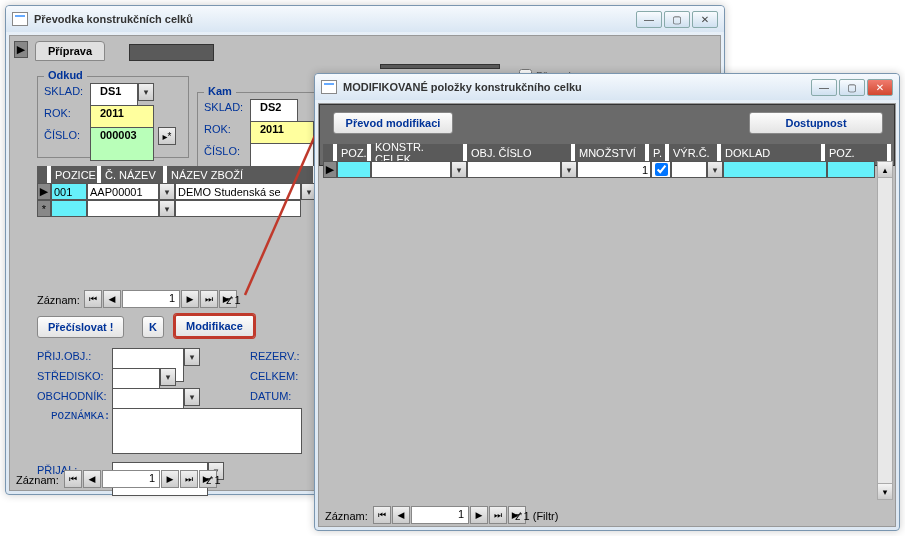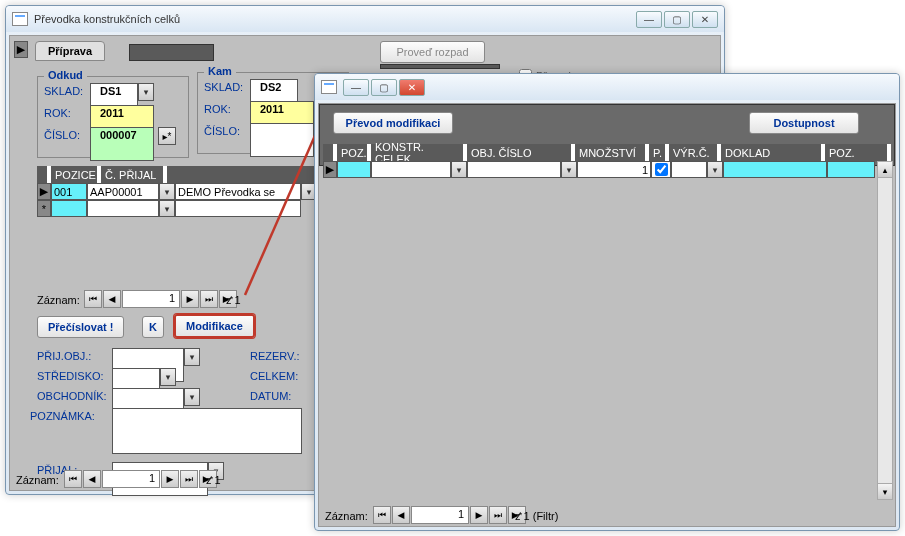--- a/index.html
+++ b/index.html
@@ -2,21 +2,21 @@
 <html><head>
 <meta charset="utf-8">
 <style>
 * { box-sizing: border-box; font-family: Tahoma, sans-serif; font-size: 11px; }
 body { margin: 0; width: 905px; height: 536px; background: #fff; position: relative; overflow: hidden; }
 
 .window { position: absolute; background: linear-gradient(#e8f0f8,#dde8f3); border: 1px solid #7a96b0; border-radius: 4px; box-shadow: 0 0 8px rgba(0,0,0,0.2); }
 .titlebar { height: 26px; background: linear-gradient(#f5f9fd,#d9e6f3); display: flex; align-items: center; padding: 0 6px; border-radius: 4px 4px 0 0; }
 .title-icon { width: 16px; height: 14px; background: #fff; border: 1px solid #888; margin-right: 6px; position: relative; }
 .title-icon::before { content: ""; position: absolute; top: 2px; left: 2px; right: 2px; height: 2px; background: #6af; }
-.title-text { flex: 1; color: #333; }
+.title-text { flex: 1; color: #333; font-weight: bold; }
 .title-btns { display: flex; gap: 2px; }
 .title-btn { width: 26px; height: 17px; background: linear-gradient(#f8fbfe,#cfe0f0); border: 1px solid #8aa; border-radius: 2px; display: flex; align-items: center; justify-content: center; font-size: 10px; color: #444; cursor: pointer; }
 .title-btn.close { background: linear-gradient(#f07b6e,#d2472f); color: #fff; }
 .win-body { position: relative; background: #bfbfbf; margin: 3px; border: 1px solid #999; height: calc(100% - 32px); }
 
 .tab { position: absolute; top: 5px; left: 25px; background: #e0e0e0; border: 1px solid #888; border-radius: 4px 4px 0 0; padding: 3px 12px; font-weight: bold; }
 .darkbox { position: absolute; background: #5a5a5a; border: 1px solid #333; }
 
 .group { position: absolute; border: 1px solid #888; background: #bfbfbf; }
 .group-title { position: absolute; top: -8px; left: 6px; background: #bfbfbf; padding: 0 4px; color: #003399; font-weight: bold; }
@@ -66,59 +66,59 @@
     <div class="title-btns">
       <div class="title-btn">—</div>
       <div class="title-btn">▢</div>
       <div class="title-btn">✕</div>
     </div>
   </div>
   <div class="win-body">
     <div class="row-sel" style="top:5px; left:4px;">▶</div>
     <div class="tab">Příprava</div>
     <div class="darkbox" style="top:8px; left:119px; width:85px; height:17px;"></div>
-    <div class="btn gray" style="top:5px; left:370px; width:105px;">Proveď rozpad</div>
     <div class="darkbox" style="top:28px; left:370px; width:120px; height:5px;"></div>
     <div class="chk" style="top:30px; left:505px;">
         <input type="checkbox" style="">
         <span>Převod</span>
       </div>
 
     <div class="group" style="top:40px; left:27px; width:152px; height:82px;">
       <div class="group-title">Odkud</div>
       <div class="lbl" style="top:8px; left:6px;">SKLAD:</div>
       <div class="input" style="top:6px; left:52px; width:48px; font-weight:bold;">DS1</div>
       <div class="combo-btn" style="top:6px; left:100px;"></div>
       <div class="lbl" style="top:30px; left:6px;">ROK:</div>
       <div class="input yellow" style="top:28px; left:52px; width:64px; font-weight:bold;">2011</div>
       <div class="lbl" style="top:52px; left:6px;">ČÍSLO:</div>
-      <div class="input green" style="top:50px; left:52px; width:64px; font-weight:bold;">000007</div>
+      <div class="input green" style="top:50px; left:52px; width:64px; font-weight:bold;">000003</div>
       <div class="icon-btn" style="top:50px; left:120px;">▸*</div>
     </div>
 
-    <div class="group" style="top:36px; left:187px; width:152px; height:82px;">
+    <div class="group" style="top:56px; left:187px; width:152px; height:82px;">
       <div class="group-title">Kam</div>
       <div class="lbl" style="top:8px; left:6px;">SKLAD:</div>
       <div class="input" style="top:6px; left:52px; width:48px; font-weight:bold;">DS2</div>
       <div class="lbl" style="top:30px; left:6px;">ROK:</div>
       <div class="input yellow" style="top:28px; left:52px; width:64px; font-weight:bold;">2011</div>
       <div class="lbl" style="top:52px; left:6px;">ČÍSLO:</div>
       <div class="input" style="top:50px; left:52px; width:64px;"></div>
     </div>
 
     <div class="table-head" style="top:130px; left:27px; width:280px;">
       <div style="width:14px;"></div>
       <div style="width:50px;">POZICE</div>
-      <div style="width:66px;">Č. PŘIJAL</div>
+      <div style="width:66px;">Č. NÁZEV</div>
+      <div style="flex:1;">NÁZEV ZBOŽÍ</div>
     </div>
     <div class="row-sel" style="top:147px; left:27px;">▶</div>
     <div class="cell cyan" style="top:147px; left:41px; width:36px;">001</div>
     <div class="cell" style="top:147px; left:77px; width:72px;">AAP00001</div>
     <div class="combo-btn" style="top:147px; left:149px; height:17px;"></div>
-    <div class="cell" style="top:147px; left:165px; width:126px;">DEMO Převodka se</div>
+    <div class="cell" style="top:147px; left:165px; width:126px;">DEMO Studenská se</div>
     <div class="combo-btn" style="top:147px; left:291px; height:17px;"></div>
     <div class="row-sel" style="top:164px; left:27px;">*</div>
     <div class="cell cyan" style="top:164px; left:41px; width:36px;"></div>
     <div class="cell" style="top:164px; left:77px; width:72px;"></div>
     <div class="combo-btn" style="top:164px; left:149px; height:17px;"></div>
     <div class="cell" style="top:164px; left:165px; width:126px;"></div>
 
     <div class="lbl black" style="top:258px; left:27px;">Záznam:</div>
     <div class="nav" style="top:254px; left:74px;">
       <div class="nbtn">⏮</div>
@@ -142,21 +142,21 @@
     <div class="lbl" style="top:334px; left:27px;">STŘEDISKO:</div>
     <div class="input" style="top:332px; left:102px; width:48px;"></div>
     <div class="combo-btn" style="top:332px; left:150px;"></div>
     <div class="lbl" style="top:334px; left:240px;">CELKEM:</div>
 
     <div class="lbl" style="top:354px; left:27px;">OBCHODNÍK:</div>
     <div class="input" style="top:352px; left:102px; width:72px;"></div>
     <div class="combo-btn" style="top:352px; left:174px;"></div>
     <div class="lbl" style="top:354px; left:240px;">DATUM:</div>
 
-    <div class="lbl" style="top:374px; left:20px;">POZNÁMKA:</div>
+    <div class="lbl" style="top:374px; left:41px;font-family:Liberation Mono, monospace;">POZNÁMKA:</div>
     <div class="textarea" style="top:372px; left:102px; width:190px; height:46px;"></div>
 
     <div class="lbl" style="top:428px; left:27px;">PŘIJAL:</div>
     <div class="input" style="top:426px; left:102px; width:96px;"></div>
     <div class="combo-btn" style="top:426px; left:198px;"></div>
 
     <div class="lbl black" style="bottom:4px; left:6px;">Záznam:</div>
     <div class="nav" style="bottom:2px; left:54px;">
       <div class="nbtn">⏮</div>
       <div class="nbtn">◀</div>
@@ -174,31 +174,32 @@
       <marker id="ah" markerWidth="8" markerHeight="8" refX="6" refY="3" orient="auto">
         <path d="M0,0 L7,3 L0,6 Z" fill="#c0392b"></path>
       </marker>
     </defs>
   <line x1="20" y1="210" x2="110" y2="5" stroke="#c0392b" stroke-width="2.5" marker-end="url(#ah)"></line>
 </svg>
 
 <div class="window" style="left:314px; top:73px; width:586px; height:458px;">
   <div class="titlebar">
     <div class="title-icon"></div>
+    <div class="title-text">MODIFIKOVANÉ položky konstrukčního celku</div>
     <div class="title-btns">
       <div class="title-btn">—</div>
       <div class="title-btn">▢</div>
       <div class="title-btn close">✕</div>
     </div>
   </div>
   <div class="win-body">
     <div class="darkbox" style="top:0; left:0; right:0; height:62px; background:#6a6a6a;"></div>
 
     <div class="btn" style="top:8px; left:14px; width:120px;">Převod modifikaci</div>
-    <div class="btn" style="top:8px; left:430px; width:110px;">Dostupnost</div>
+    <div class="btn" style="top:8px; left:430px; width:134px;">Dostupnost</div>
 
     <div class="table-head" style="top:40px; left:4px; right:4px;">
       <div style="width:14px;"></div>
       <div style="width:34px;">POZ.</div>
       <div style="width:96px;">KONSTR. CELEK</div>
       <div style="width:108px;text-align:right;">OBJ. ČÍSLO</div>
       <div style="width:74px;">MNOŽSTVÍ</div>
       <div style="width:20px;">P.</div>
       <div style="width:52px;">VÝR.Č.</div>
       <div style="width:104px;">DOKLAD</div>

